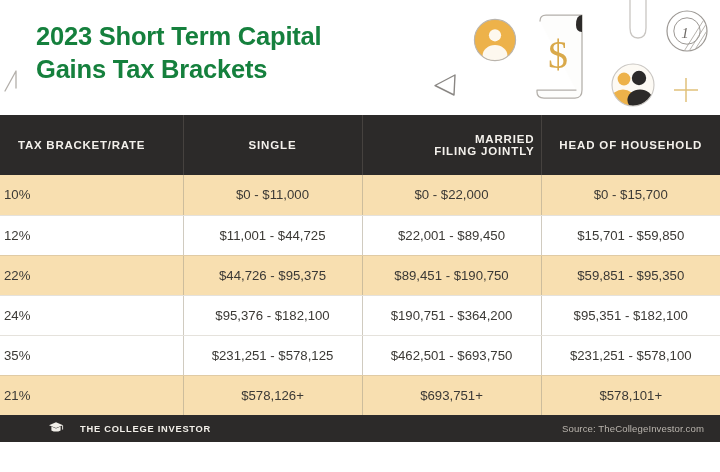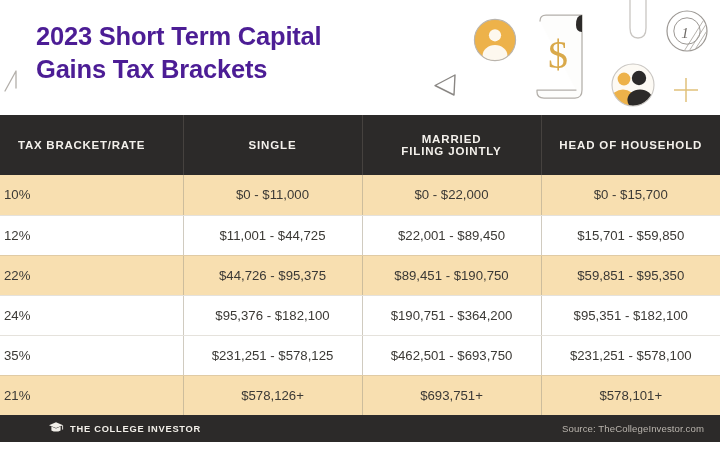--- a/index.html
+++ b/index.html
@@ -29,21 +29,21 @@
     background: #ffffff;
   }
   .hero-title {
     position: absolute;
     left: 36px;
     top: 20px;
     width: 400px;
     font-size: 25.5px;
     line-height: 33px;
     font-weight: bold;
-    color: #4c1d95;
+    color: #15803d;
     letter-spacing: -0.2px;
   }
 
   
   .deco {
     position: absolute;
     inset: 0;
     pointer-events: none;
   }
   .deco > * { position: absolute; }
@@ -77,21 +77,21 @@
     text-transform: uppercase;
     height: 60px;
     vertical-align: middle;
     padding: 10px 6px;
     box-sizing: border-box;
     border-left: 1px solid #46423f;
   }
   thead th:first-child { border-left: none; }
   thead th.th-rate { text-align: left; padding-left: 18px; letter-spacing: 0.75px; }
   thead th.th-ctr  { text-align: center; }
-  thead th .ln2 { display: block; }
+  thead th .ln2 { display: block; text-align: right; }
 
   tbody td {
     height: 40px;
     font-size: 13.2px;
     color: #3b3935;
     text-align: center;
     vertical-align: middle;
     border-left: 1px solid rgba(170,160,140,.55);
     border-bottom: 1px solid rgba(170,160,140,.30);
     padding: 0 4px;
@@ -111,21 +111,21 @@
   .footer {
     position: relative;
     height: 27px;
     background: #2c2a29;
     display: flex;
     align-items: center;
   }
   .brand {
     display: flex;
     align-items: center;
-    gap: 6px;
+    gap: 16px;
     margin-left: 48px;
   }
   .brand-name {
     color: #f2efe9;
     font-size: 9.3px;
     font-weight: bold;
     letter-spacing: 0.75px;
   }
   .source {
     position: absolute;

